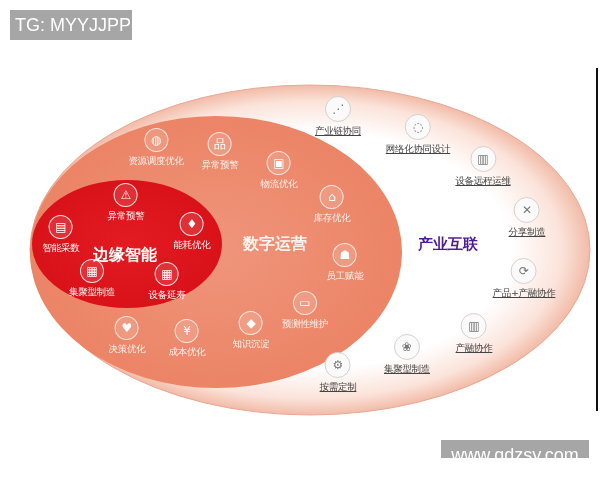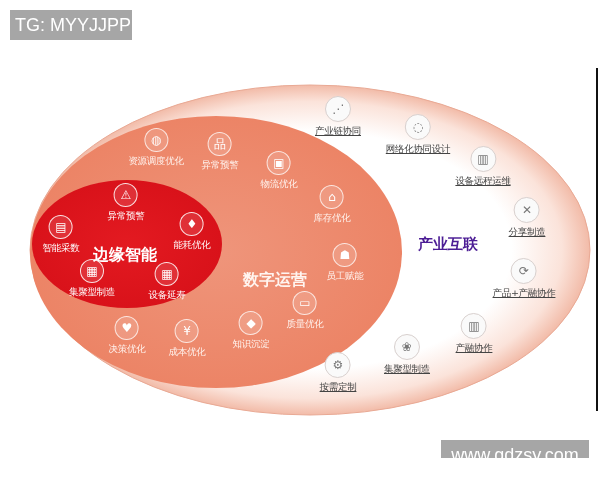--- a/index.html
+++ b/index.html
@@ -46,21 +46,21 @@
       <stop offset="0" stop-color="#e31a21"></stop>
       <stop offset="1" stop-color="#d9121a"></stop>
     </radialGradient>
   </defs>
   <ellipse cx="310" cy="250" rx="280" ry="165" fill="url(#gOuter)" stroke="#e9a994" stroke-width="1"></ellipse>
   <ellipse cx="216" cy="252" rx="186" ry="136" fill="url(#gMid)"></ellipse>
   <ellipse cx="127" cy="244" rx="95" ry="64" fill="url(#gInner)"></ellipse>
 </svg>
 
 <div class="title t-inner" style="left:125px;top:255px;">边缘智能</div>
-<div class="title t-mid" style="left:275px;top:244px;margin-top:36px;">数字运营</div>
+<div class="title t-mid" style="left:275px;top:244px;">数字运营</div>
 <div class="title t-outer" style="left:448px;top:244px;">产业互联</div>
 
 <div class="node inner" style="left:126px;top:183px;">
   <div class="ic">⚠</div>
   <div class="lb">异常预警</div>
 </div>
 <div class="node inner" style="left:192px;top:212px;">
   <div class="ic">♦</div>
   <div class="lb">能耗优化</div>
 </div>
@@ -92,21 +92,21 @@
 <div class="node mid" style="left:332px;top:185px;">
   <div class="ic">⌂</div>
   <div class="lb">库存优化</div>
 </div>
 <div class="node mid" style="left:345px;top:243px;">
   <div class="ic">☗</div>
   <div class="lb">员工赋能</div>
 </div>
 <div class="node mid" style="left:305px;top:291px;">
   <div class="ic">▭</div>
-  <div class="lb">质量优化</div>
+  <div class="lb">预测性维护</div>
 </div>
 <div class="node mid" style="left:251px;top:311px;">
   <div class="ic">◆</div>
   <div class="lb">知识沉淀</div>
 </div>
 <div class="node mid" style="left:187px;top:319px;">
   <div class="ic">¥</div>
   <div class="lb">成本优化</div>
 </div>
 <div class="node mid" style="left:127px;top:316px;">

